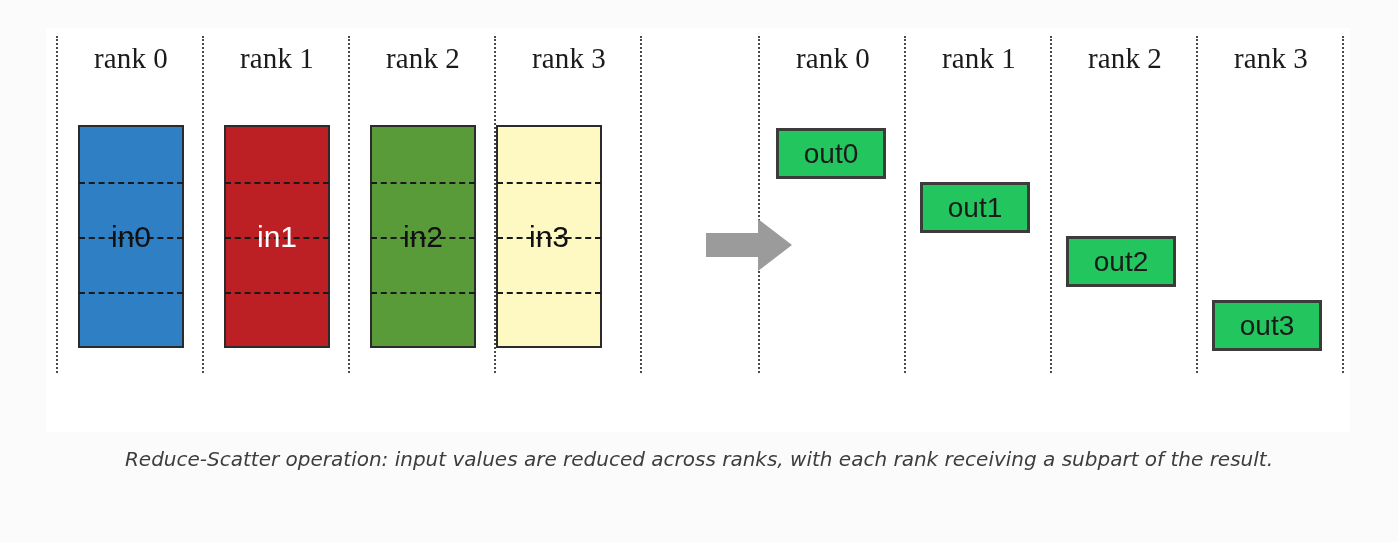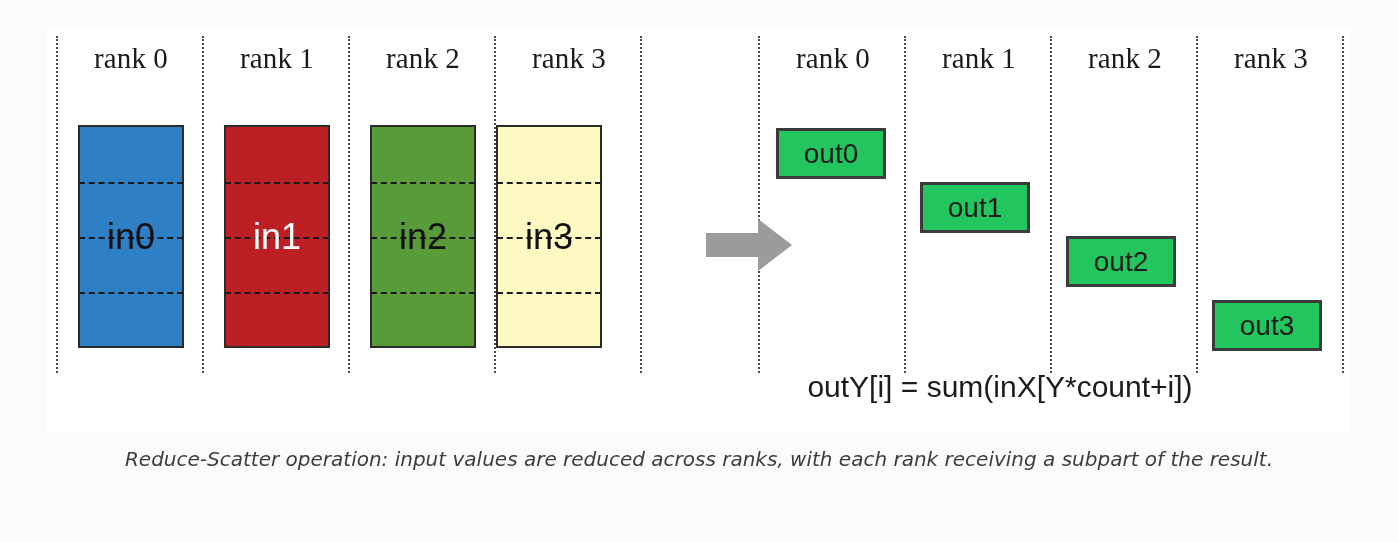--- a/index.html
+++ b/index.html
@@ -75,21 +75,21 @@
   .bar .seg-line.s3 { top: 165px; }
   .bar .bar-label {
     position: absolute;
     top: 0;
     left: 0;
     right: 0;
     bottom: 0;
     display: flex;
     align-items: center;
     justify-content: center;
-    font-size: 36px;
+    font-size: 30px;
     line-height: 30px;
     font-family: "Liberation Sans", sans-serif;
   }
 
   
   .arrow {
     position: absolute;
     left: 660px;
     top: 191px;
     width: 86px;
@@ -203,17 +203,16 @@
     <div class="rank-label" style="left:1006px">rank 2</div>
     <div class="rank-label" style="left:1152px">rank 3</div>
 
     <div class="outbox" style="left:730px;top:100px">out0</div>
     <div class="outbox" style="left:874px;top:154px">out1</div>
     <div class="outbox" style="left:1020px;top:208px">out2</div>
     <div class="outbox" style="left:1166px;top:272px">out3</div>
 
   </div>
 
-  <div class="formula">outY[i] = sum(inX[Y*count+i])</div>
 
   <div class="caption">Reduce-Scatter operation: input values are reduced across ranks, with each rank receiving a subpart of the result.</div>
 
 </div>
 
 </body></html>

